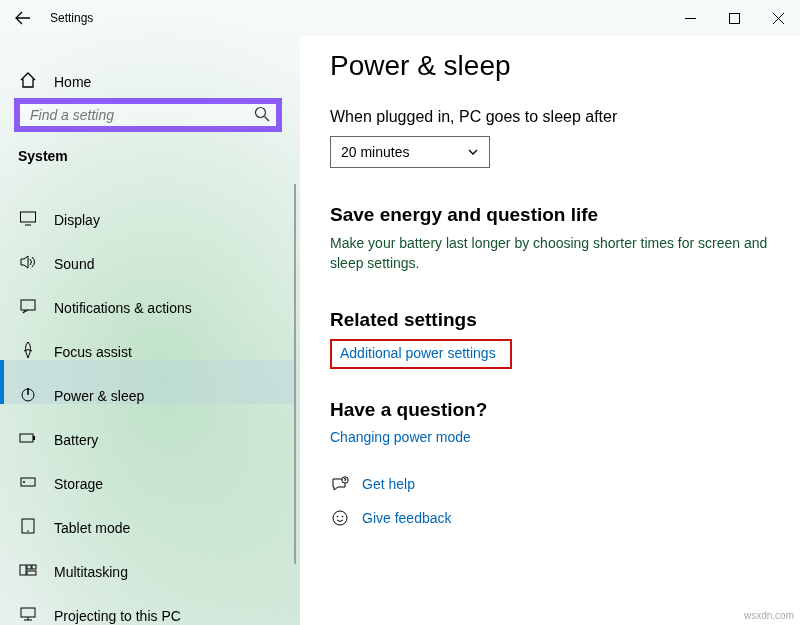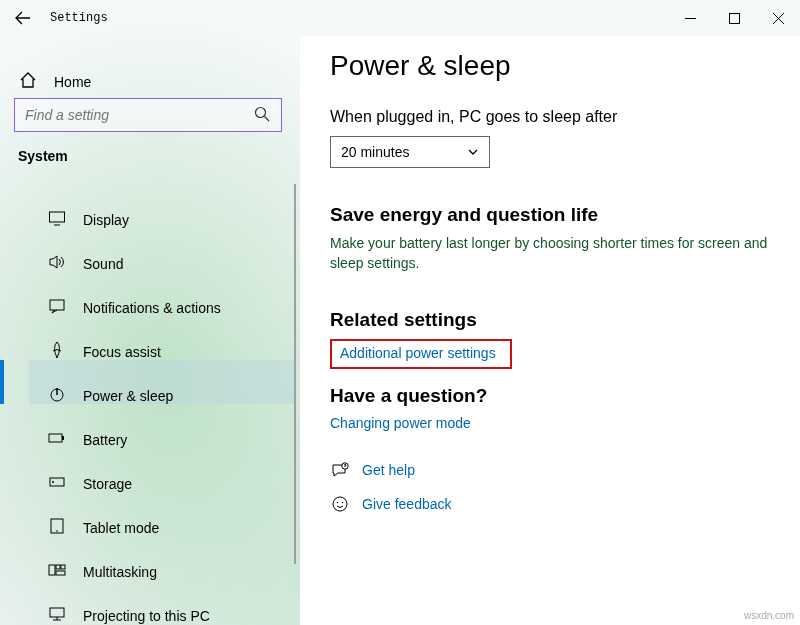--- a/index.html
+++ b/index.html
@@ -18,21 +18,21 @@
   }
   
   .titlebar {
     position:absolute; top:0; left:0; right:0; height:36px;
     display:flex; align-items:center;
   }
   .back {
     width:46px; height:36px; display:flex; align-items:center; justify-content:center;
     cursor:pointer;
   }
-  .wintitle { font-size:12px; padding-left:4px;font-family:Liberation Mono, monospace; }
+  .wintitle { font-size:12px; padding-left:4px; }
   .wincontrols { margin-left:auto; display:flex; }
   .wincontrols > div {
     width:44px; height:32px; display:flex; align-items:center; justify-content:center;
     cursor:pointer;
   }
   
   .sidebar {
     position:absolute; top:36px; left:0; bottom:0; width:296px;
     padding-top:14px;
   }
@@ -47,38 +47,38 @@
   .nav-icon, .home-icon {
     width:20px; height:20px; display:flex; align-items:center; justify-content:center;
     margin-right:16px;
   }
   .search-wrap {
     margin:8px 14px 16px 14px;
     position:relative;
   }
   .search-input {
     width:100%; height:34px;
-    border:1px solid #8b5cf6;
+    border:6px solid #8b5cf6;
     background:rgba(255,255,255,0.45);
     padding:0 34px 0 10px;
     font-size:14px;
     font-family:inherit;
     color:#555;
     font-style:italic;
     outline:none;
   }
   .search-icon {
     position:absolute; right:10px; top:8px;
     width:18px; height:18px;
   }
   .cat-label {
     font-weight:600; font-size:14px;
     padding:0 0 6px 18px;
   }
-  .nav-list { margin-top:14px; position:relative;padding-left:29px; }
+  .nav-list { margin-top:14px; position:relative; }
   .nav-item.selected {
     background: rgba(190,215,220,0.55);
   }
   .nav-item.selected::before {
     content:""; position:absolute; left:0; width:4px; height:44px;
     background:#0078d4;
   }
   .nav-scroll {
     position:absolute; top:0; right:0; width:2px; height:380px;
     background:#9aa0a3;
@@ -293,21 +293,21 @@
           <path d="M2 4 L6 8 L10 4" stroke="#000" fill="none" stroke-width="1.3"></path>
         </svg>
     </div>
   </div>
 
   <div class="section">
     <h2>Save energy and question life</h2>
     <div class="desc">Make your battery last longer by choosing shorter times for screen and sleep settings.</div>
   </div>
 
-  <div class="section" style="margin-bottom:16px">
+  <div class="section" style="margin-bottom:30px">
     <h2>Related settings</h2>
     <span class="highlighted">
       <span class="link">Additional power settings</span>
     </span>
   </div>
 
   <div class="section" style="margin-bottom:24px">
     <h2>Have a question?</h2>
     <span class="link">Changing power mode</span>
   </div>

